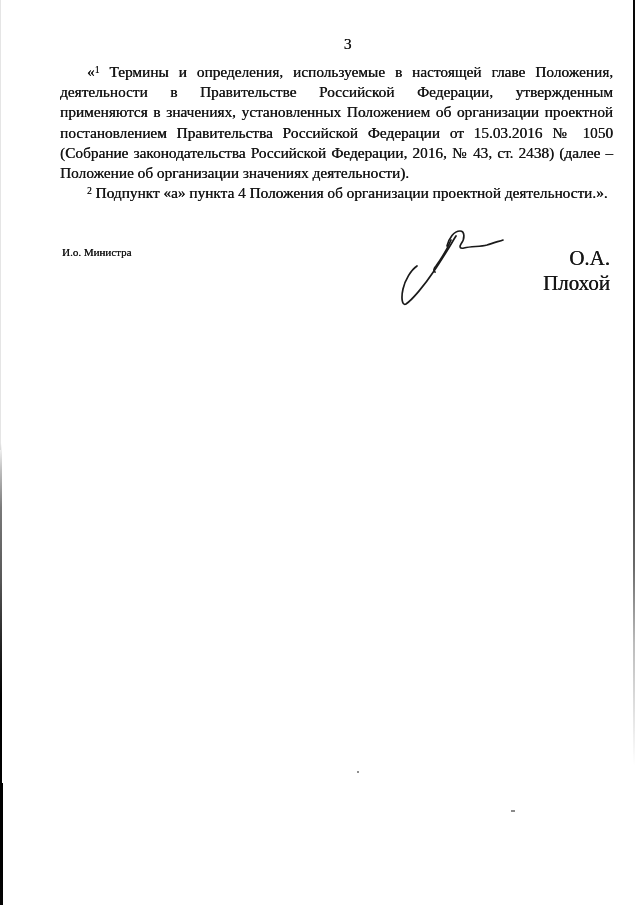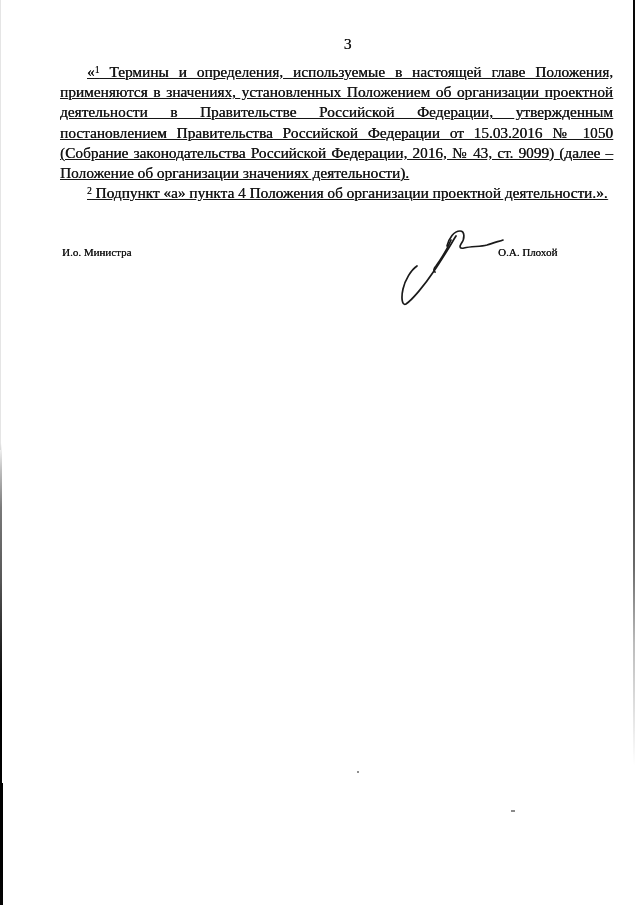--- a/index.html
+++ b/index.html
@@ -24,21 +24,21 @@
   }
   .doc-body {
     position: absolute;
     left: 60px;
     top: 62px;
     width: 553px;
     font-size: 15.3px;
     line-height: 20.2px;
     text-shadow: 0.3px 0 0 currentColor;
   }
-  .doc-body .line { text-align: left; text-decoration: underline; }
+  .doc-body .line { text-align: left; }
   .doc-body .line.jf { text-align: justify; text-align-last: justify; }
   .doc-body .line.indent { text-indent: 27px; }
   .doc-body sup {
     font-size: 0.62em;
     line-height: 0;
     vertical-align: baseline;
     position: relative;
     top: -0.45em;
   }
   .signer-title {
@@ -46,22 +46,22 @@
     left: 62px;
     top: 246px;
     font-size: 11px;
     text-shadow: 0.3px 0 0 currentColor;
   }
   .signer-name {
     position: absolute;
     left: 498px;
     top: 246px;
     width: 112px;
-    text-align: left;
-    font-size: 11px;
+    text-align: right;
+    font-size: 21px;
     text-shadow: 0.3px 0 0 currentColor;
   }
   .signature-svg {
     position: absolute;
     left: 393px;
     top: 224px;
     width: 116px;
     height: 92px;
   }
   
@@ -96,24 +96,24 @@
 </head>
 <body>
 
 <div class="page">
 
   <div class="page-number">3</div>
 
   <div class="doc-body">
       <div>
         <div class="line jf indent"><span>«</span><sup>1</sup><span> Термины и определения, используемые в настоящей главе Положения,</span></div>
+        <div class="line jf"><span>деятельности в Правительстве Российской Федерации, утвержденным</span></div>
         <div class="line jf"><span>применяются в значениях, установленных Положением об организации проектной</span></div>
-        <div class="line jf"><span>деятельности в Правительстве Российской Федерации, утвержденным</span></div>
         <div class="line jf"><span>постановлением Правительства Российской Федерации от 15.03.2016 № 1050</span></div>
-        <div class="line jf"><span>(Собрание законодательства Российской Федерации, 2016, № 43, ст. 9099) (далее –</span></div>
+        <div class="line jf"><span>(Собрание законодательства Российской Федерации, 2016, № 43, ст. 2438) (далее –</span></div>
         <div class="line"><span>Положение об организации значениях деятельности).</span></div>
       </div>
       <div>
         <div class="line indent"><sup>2</sup><span> Подпункт «а» пункта 4 Положения об организации проектной деятельности.».</span></div>
       </div>
     </div>
 
   <div class="signer-title">И.о. Министра</div>
 
   <svg class="signature-svg" viewBox="393 224 116 92" xmlns="http://www.w3.org/2000/svg">

